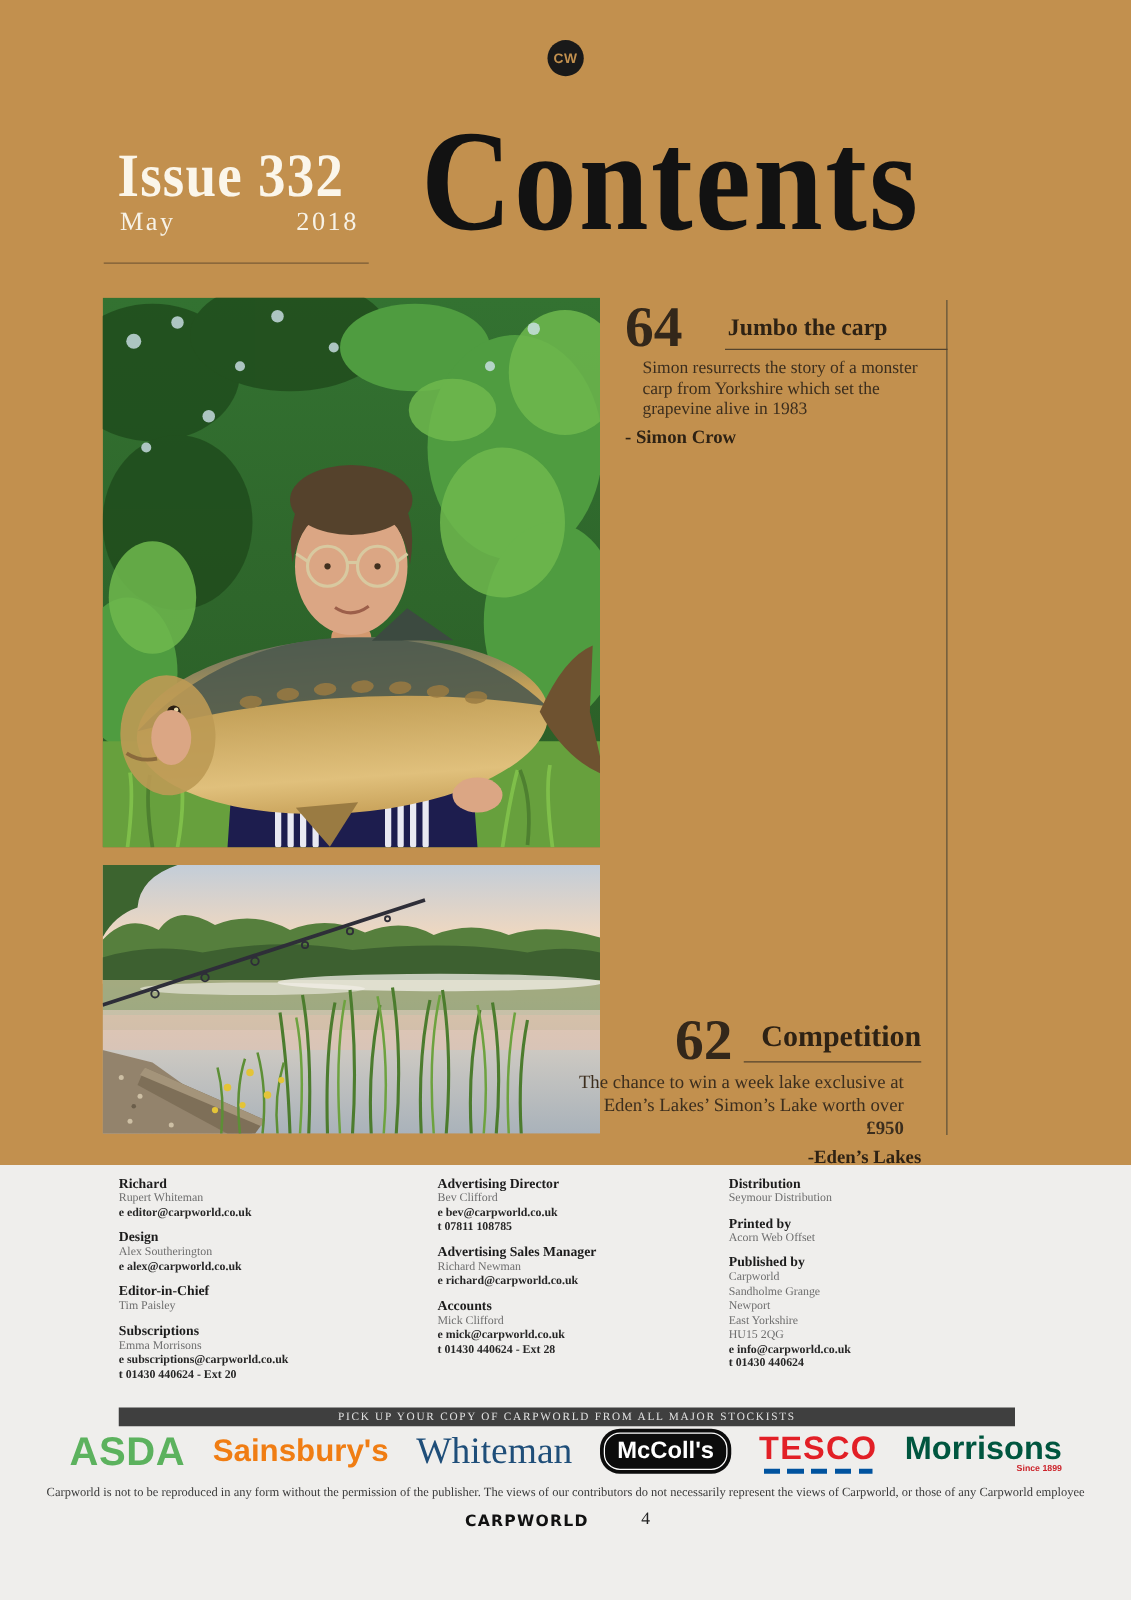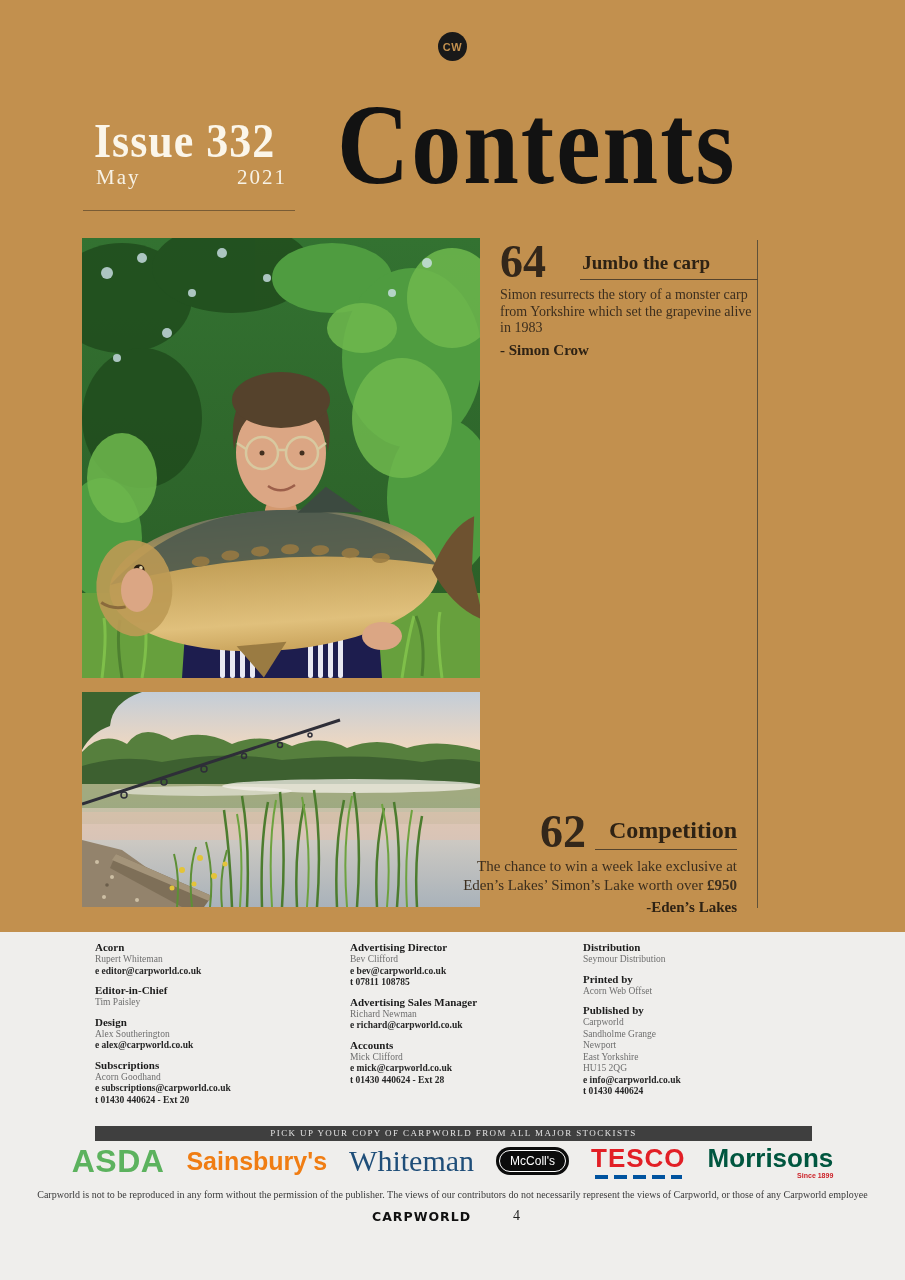--- a/index.html
+++ b/index.html
@@ -28,21 +28,21 @@
   .photo svg { display:block; width:100%; height:100%; }
   .photo-carp { left:82px; top:238px; width:398px; height:440px; }
   .photo-lake { left:82px; top:692px; width:398px; height:215px; }
 
   .vrule { position:absolute; left:757px; top:240px; width:1px; height:668px; background:#5f5139; }
 
   .feature { color:#33271a; }
   .feature-head { display:flex; align-items:flex-end; gap:9px;justify-content:space-between; }
   .feature-num { font-size:46px; font-weight:bold; line-height:.78; color:#33271a; }
   .feature-title { font-size:19px; font-weight:bold; color:#2e2214; border-bottom:1px solid #55432c; }
-  .feature-desc { margin:7px 0 0; font-size:14px; line-height:1.2; color:#3c2e1e; }
+  .feature-desc { margin:7px 14px 0; font-size:14px; line-height:1.2; color:#3c2e1e; }
   .feature-byline { margin:5px 0 0; font-size:15px; font-weight:bold; color:#2e2214; }
 
   .feature-64 { position:absolute; left:500px; top:244px; width:258px; }
   .feature-64 .feature-title { padding:0 48px 5px 2px; }
 
   .feature-62 { position:absolute; left:437px; top:814px; width:300px; text-align:right; }
   .feature-62 .feature-head { justify-content:flex-end; }
   .feature-62 .feature-title { padding:0 0 5px 14px; font-size:24px; }
   .feature-62 .feature-desc { font-size:15px; line-height:1.25; }
   .feature-62 .price { font-weight:bold; }
@@ -61,21 +61,21 @@
   .stockists-banner { position:absolute; left:95px; top:194px; width:717px; height:15px; background:#3f3f3f;
                       color:#e2e2e2; font-size:9px; letter-spacing:1.4px; text-align:center; line-height:15px; }
 
   .logos { position:absolute; top:208px; left:0; width:905px; height:42px;
            display:flex; justify-content:center; align-items:center; gap:22px; }
   .logo-asda { font-family:"Liberation Sans", sans-serif; font-weight:bold; font-size:32px; color:#5cb25e; letter-spacing:.5px; }
   .logo-sainsburys { font-family:"Liberation Sans", sans-serif; font-weight:600; font-size:25px; color:#f07d13; }
   .logo-whsmith { font-family:"Liberation Serif", serif; font-size:30px; color:#1f4e79; }
   .logo-mccolls { background:#0c0c0c; border-radius:16px; padding:3px; }
   .logo-mccolls .inner { display:block; border:1px solid #fff; border-radius:13px; padding:3px 10px;
-                         color:#fff; font-family:"Liberation Sans", sans-serif; font-weight:normal; font-size:12px; }
+                         color:#fff; font-family:"Liberation Sans", sans-serif; font-weight:bold; font-size:19px; }
   .logo-tesco { display:inline-flex; flex-direction:column; align-items:center; }
   .logo-tesco .word { font-family:"Liberation Sans", sans-serif; font-weight:bold; font-size:26px; color:#e21f26; letter-spacing:1px; }
   .logo-tesco .dashes { width:92%; height:4px; margin-top:1px;
                         background:repeating-linear-gradient(90deg,#00539f 0 13px, transparent 13px 19px); }
   .logo-morrisons { display:inline-flex; flex-direction:column; align-items:flex-end; }
   .logo-morrisons .word { font-family:"Liberation Sans", sans-serif; font-weight:bold; font-size:26px; color:#00563f; }
   .logo-morrisons .tagline { font-family:"Liberation Sans", sans-serif; font-size:7px; font-weight:bold; color:#cc2229; margin-top:-2px; }
 
   .disclaimer { position:absolute; top:257px; left:0; width:905px; text-align:center;
                 font-size:10px; color:#3a3a3a; }
@@ -90,21 +90,21 @@
 
   <div class="gold">
 
     <div class="cw-logo">
       <span>CW</span>
     </div>
 
     <div class="issue-title">Issue 332</div>
     <div class="issue-date">
       <span>May</span>
-      <span>2021</span>
+      <span>2018</span>
     </div>
     <div class="issue-rule"></div>
 
     <h1 class="contents-title">Contents</h1>
 
     <figure class="photo photo-carp">
       <svg viewBox="0 0 398 440" preserveAspectRatio="none">
         <defs>
           <linearGradient id="folg" x1="0" y1="0" x2="0" y2="1">
             <stop offset="0" stop-color="#337231"></stop>
@@ -324,36 +324,36 @@
         <span class="price">£950</span>
       </p>
       <p class="feature-byline">-Eden’s Lakes</p>
     </section>
   </div>
 
   <div class="footer">
 
     <div class="credit-col col1">
       <div class="credit-block">
-        <h4>Acorn</h4>
+        <h4>Richard</h4>
         <p class="name">Rupert Whiteman</p>
         <p class="contact">e editor@carpworld.co.uk</p>
-      </div>
-      <div class="credit-block">
-        <h4>Editor-in-Chief</h4>
-        <p class="name">Tim Paisley</p>
       </div>
       <div class="credit-block">
         <h4>Design</h4>
         <p class="name">Alex Southerington</p>
         <p class="contact">e alex@carpworld.co.uk</p>
       </div>
       <div class="credit-block">
+        <h4>Editor-in-Chief</h4>
+        <p class="name">Tim Paisley</p>
+      </div>
+      <div class="credit-block">
         <h4>Subscriptions</h4>
-        <p class="name">Acorn Goodhand</p>
+        <p class="name">Emma Morrisons</p>
         <p class="contact">e subscriptions@carpworld.co.uk</p>
         <p class="contact">t 01430 440624 - Ext 20</p>
       </div>
     </div>
 
     <div class="credit-col col2">
       <div class="credit-block">
         <h4>Advertising Director</h4>
         <p class="name">Bev Clifford</p>
         <p class="contact">e bev@carpworld.co.uk</p>

